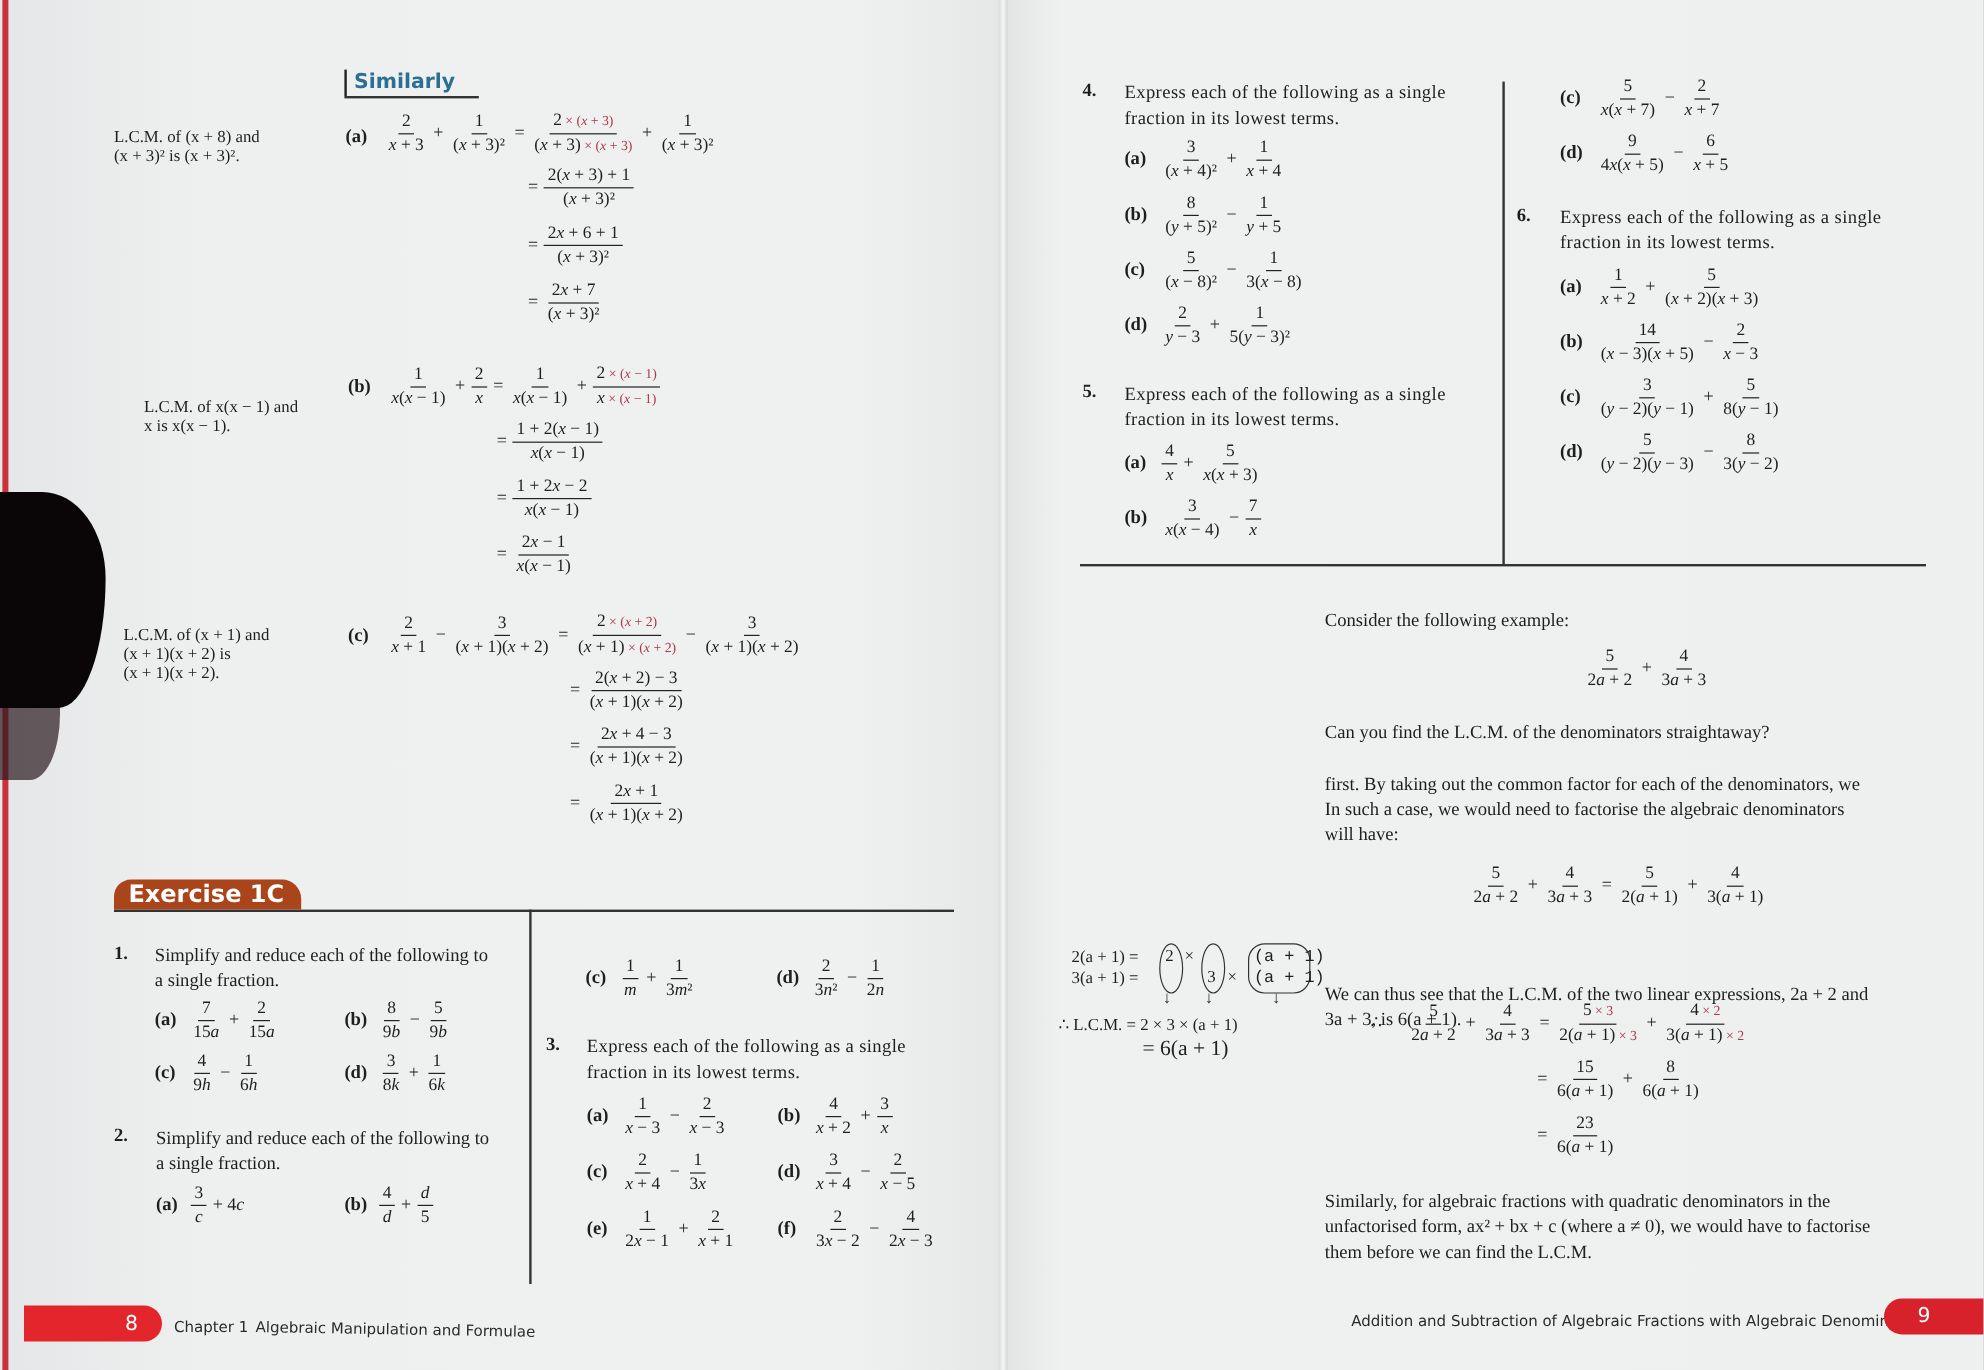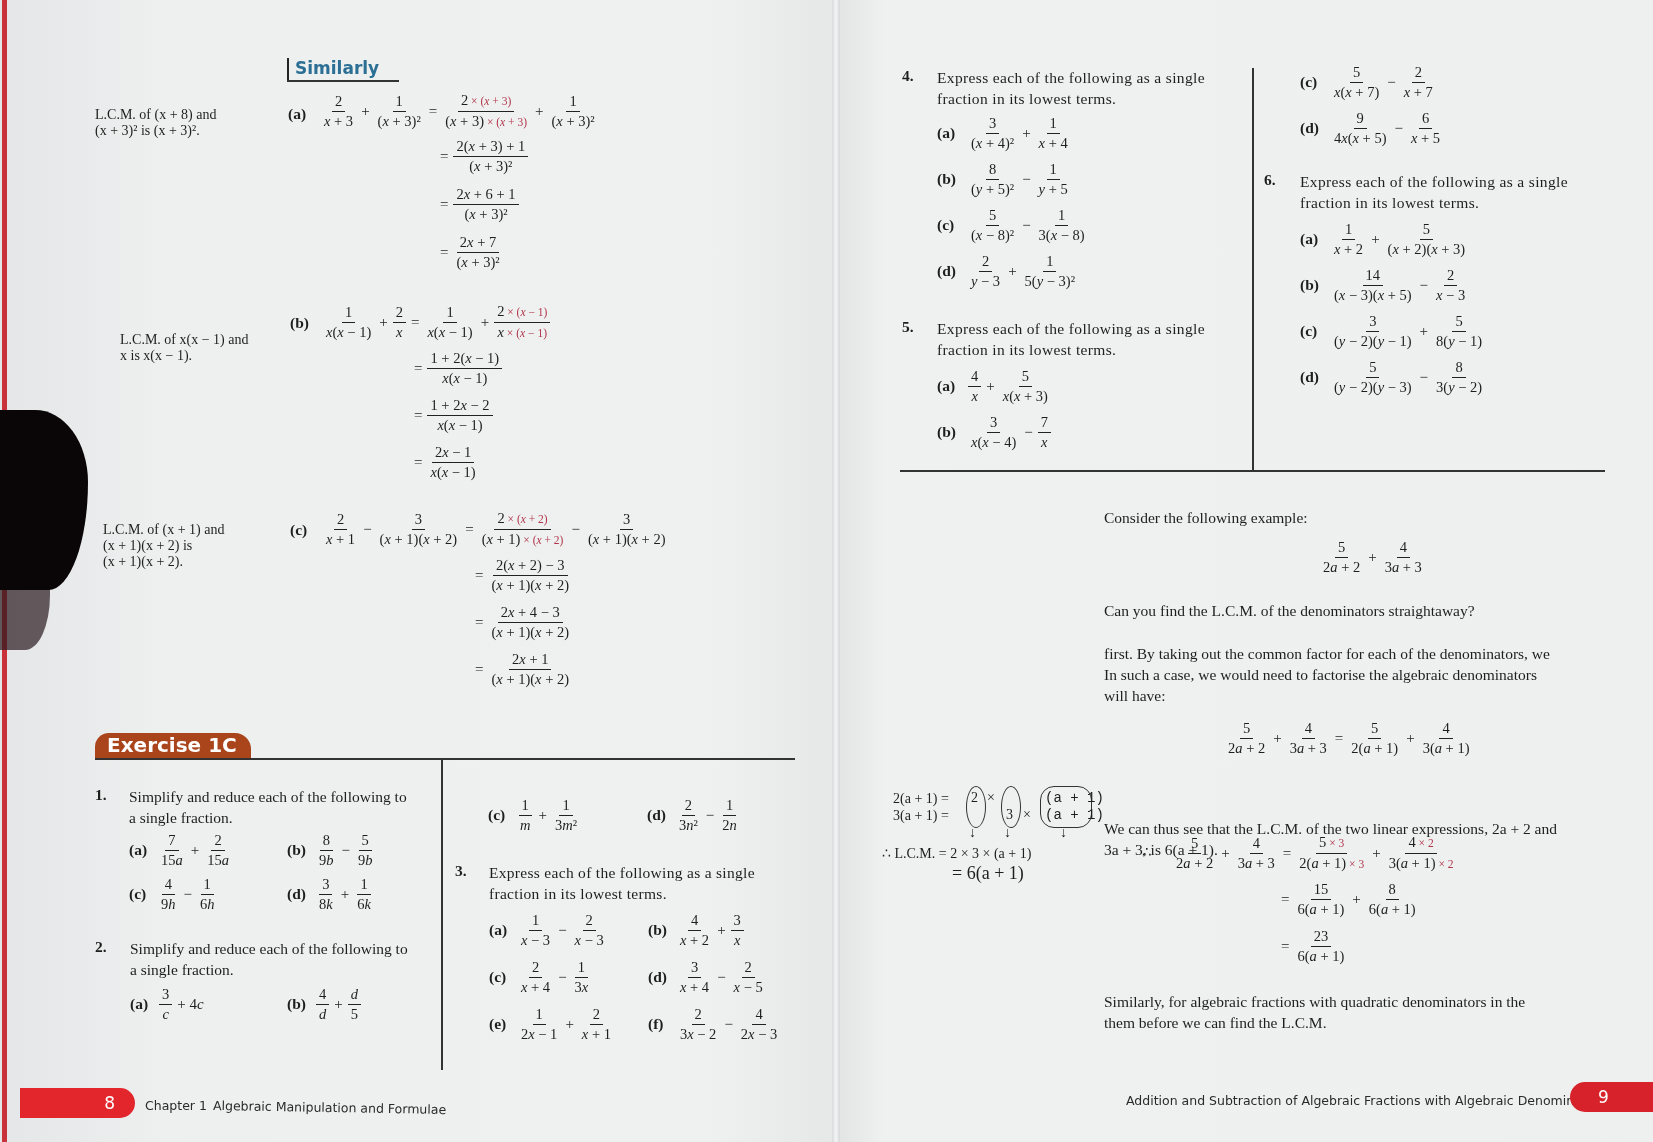--- a/index.html
+++ b/index.html
@@ -483,17 +483,18 @@
       <span class="n">8</span>
       <span class="d">6(<i>a</i> + 1)</span>
     </span></div>
 <div class="eqrow" style="left:1279px;top:928px;"><span class="op">=</span><span class="frac">
       <span class="n">23</span>
       <span class="d">6(<i>a</i> + 1)</span>
     </span></div>
 
 <div class="abs txt" style="left:1104px;top:991px;width:500px;text-align:justify;">
   <div>Similarly, for algebraic fractions with quadratic denominators in the</div>
+  <div>unfactorised form, ax² + bx + c (where a ≠ 0), we would have to factorise</div>
   <div>them before we can find the L.C.M.</div>
 </div>
 
 <div class="footer-txt" style="left:1126px;top:1093px;">Addition and Subtraction of Algebraic Fractions with Algebraic Denominators</div>
 <div class="pagetab-r">9</div>
 
 </body></html>

